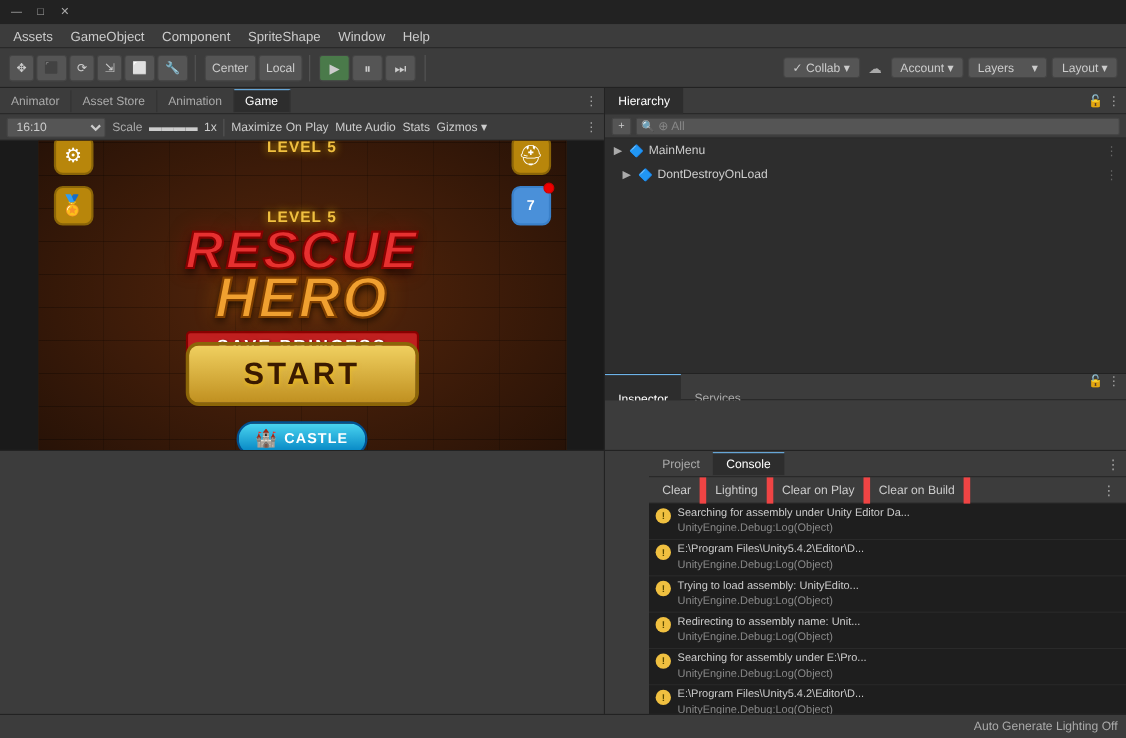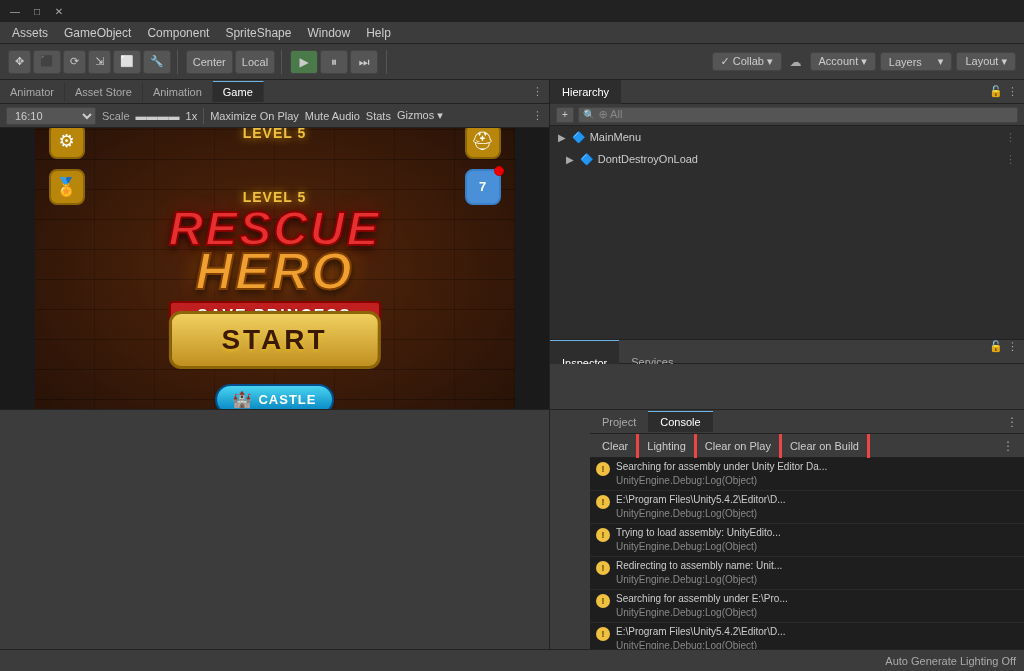--- a/index.html
+++ b/index.html
@@ -81,21 +81,21 @@
 
     
     .inspector-section { flex: 1; display: flex; flex-direction: column; }
     .inspector-header { background: #3c3c3c; height: 24px; display: flex; align-items: flex-start; border-bottom: 1px solid #222; }
     .inspector-content { flex: 1; background: #3c3c3c; }
     .bottom-tab-bar { background: #3c3c3c; height: 24px; display: flex; align-items: center; border-bottom: 1px solid #222; }
     .bottom-tab { padding: 4px 12px; font-size: 11px; color: #aaa; cursor: pointer; }
     .bottom-tab.active { color: #fff; border-top: 1px solid #6db3e8; background: #2d2d2d; }
 
     .console-toolbar { background: #3c3c3c; height: 24px; display: flex; align-items: center; padding: 0 4px; gap: 0; border-bottom: 1px solid #222; }
-    .console-btn { padding: 2px 8px; font-size: 11px; color: #ccc; cursor: pointer; border-right: 3px solid #ef4444; background: transparent; border-top: none; border-left: none; border-bottom: none; height: 24px; display: flex; align-items: center; }
+    .console-btn { padding: 2px 8px; font-size: 11px; color: #ccc; cursor: pointer; border-right: 6px solid #ef4444; background: transparent; border-top: none; border-left: none; border-bottom: none; height: 24px; display: flex; align-items: center; }
     .console-menu { margin-left: auto; padding: 2px 6px; color: #aaa; cursor: pointer; }
 
     .console-content { flex: 1; background: #1e1e1e; overflow: hidden; }
     .console-entry { display: flex; align-items: flex-start; padding: 2px 6px; border-bottom: 1px solid #2a2a2a; min-height: 32px; }
     .console-icon { width: 14px; height: 14px; border-radius: 50%; display: flex; align-items: center; justify-content: center; font-size: 9px; font-weight: bold; margin-right: 6px; margin-top: 2px; flex-shrink: 0; }
     .console-icon.warn { background: #f0c040; color: #5a4a00; }
     .console-text { font-size: 10px; color: #ccc; line-height: 1.4; }
     .console-text .line2 { color: #888; }
 
     

